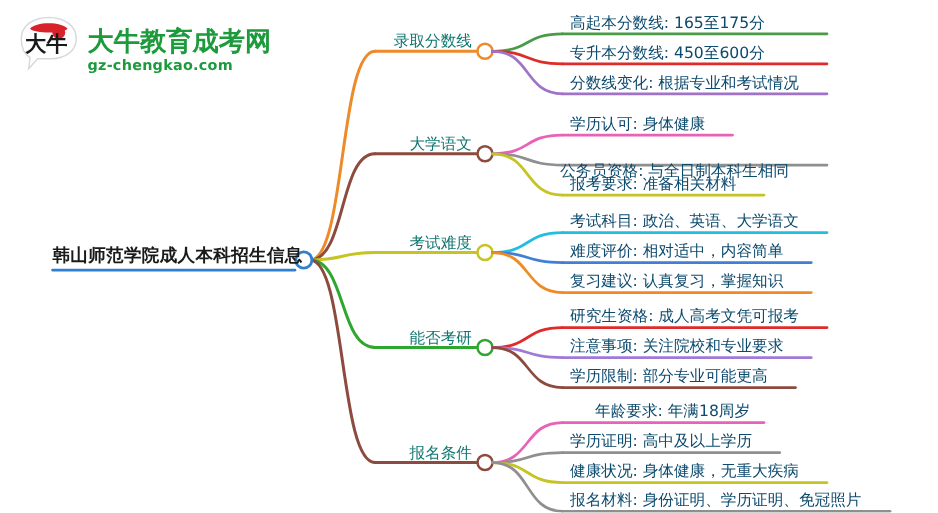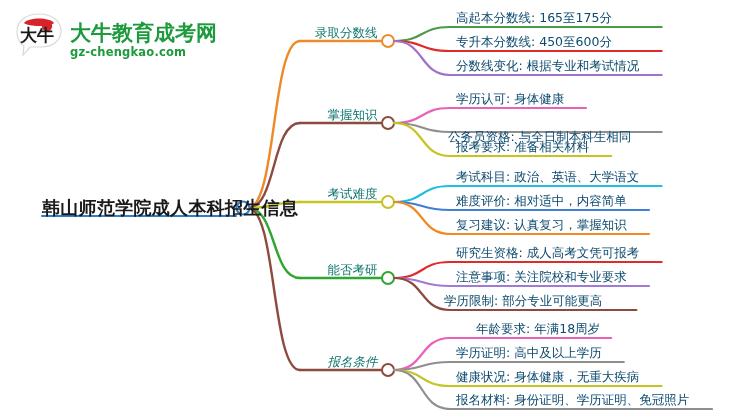--- a/index.html
+++ b/index.html
@@ -17,21 +17,21 @@
   #logo-text{margin-left:6px;display:flex;flex-direction:column;justify-content:center;line-height:1;}
   #logo-title{font-size:21px;font-weight:bold;color:#1c9a3c;letter-spacing:0px;white-space:nowrap;}
   #logo-sub{font-size:11.5px;font-weight:bold;color:#1c9a3c;margin-top:3px;letter-spacing:.2px;white-space:nowrap;}
 
   
   #links{position:absolute;left:0;top:0;width:750px;height:410px;}
 
   
   .node-label{position:absolute;white-space:nowrap;color:#2b2b2b;}
   #root-label{
-    font-size:18px;font-weight:bold;color:#1a1a1a;
+    font-size:14px;font-weight:bold;color:#1a1a1a;
     left:42px;top:196px;letter-spacing:.3px;
   }
   .branch-label{font-size:12.5px;color:#0f766e;font-weight:normal;}
   .leaf-label{font-size:12.5px;color:#0c4a6e;font-weight:normal;}
 </style>
 </head>
 <body>
 
 <div id="mindmap-root">
 
@@ -102,32 +102,32 @@
       <circle cx="243" cy="208" r="6.5" fill="#ffffff" stroke="#2f7fd1" stroke-width="2.2"></circle>
     </svg>
 
   <div class="node-label" id="root-label">韩山师范学院成人本科招生信息</div>
 
   <div id="labels">
       <div class="node-label branch-label" style="left: 315px; top: 25px;">录取分数线</div>
       <div class="node-label leaf-label" style="left: 456px; top: 10px;">高起本分数线: 165至175分</div>
       <div class="node-label leaf-label" style="left: 456px; top: 34px;">专升本分数线: 450至600分</div>
       <div class="node-label leaf-label" style="left: 456px; top: 58px;">分数线变化: 根据专业和考试情况</div>
-      <div class="node-label branch-label" style="left: 327.6px; top: 107px;">掌握知识</div>
+      <div class="node-label branch-label" style="left: 327.6px; top: 107px;">大学语文</div>
       <div class="node-label leaf-label" style="left: 456px; top: 91px;">学历认可: 身体健康</div>
       <div class="node-label leaf-label" style="left: 448px; top: 115px; margin-top: 14px;">公务员资格: 与全日制本科生相同</div>
       <div class="node-label leaf-label" style="left: 456px; top: 139px;">报考要求: 准备相关材料</div>
       <div class="node-label branch-label" style="left: 327.6px; top: 186px;">考试难度</div>
       <div class="node-label leaf-label" style="left: 456px; top: 169px;">考试科目: 政治、英语、大学语文</div>
       <div class="node-label leaf-label" style="left: 456px; top: 193px;">难度评价: 相对适中，内容简单</div>
       <div class="node-label leaf-label" style="left: 456px; top: 217px;">复习建议: 认真复习，掌握知识</div>
       <div class="node-label branch-label" style="left: 327.6px; top: 262px;">能否考研</div>
       <div class="node-label leaf-label" style="left: 456px; top: 245px;">研究生资格: 成人高考文凭可报考</div>
       <div class="node-label leaf-label" style="left: 456px; top: 269px;">注意事项: 关注院校和专业要求</div>
-      <div class="node-label leaf-label" style="left: 444px; top: 293px; text-align: center;">学历限制: 部分专业可能更高</div>
-      <div class="node-label branch-label" style="left: 327.6px; top: 354px; font-style: italic;">报名条件</div>
+      <div class="node-label leaf-label" style="left: 456px; top: 293px; text-align: center;">学历限制: 部分专业可能更高</div>
+      <div class="node-label branch-label" style="left: 327.6px; top: 354px;">报名条件</div>
       <div class="node-label leaf-label" style="left: 456px; top: 321px; margin-left: 20px;">年龄要求: 年满18周岁</div>
       <div class="node-label leaf-label" style="left: 456px; top: 345px;">学历证明: 高中及以上学历</div>
       <div class="node-label leaf-label" style="left: 456px; top: 369px;">健康状况: 身体健康，无重大疾病</div>
       <div class="node-label leaf-label" style="left: 456px; top: 392px;">报名材料: 身份证明、学历证明、免冠照片</div>
     </div>
 
 </div>
 
 </body></html>

